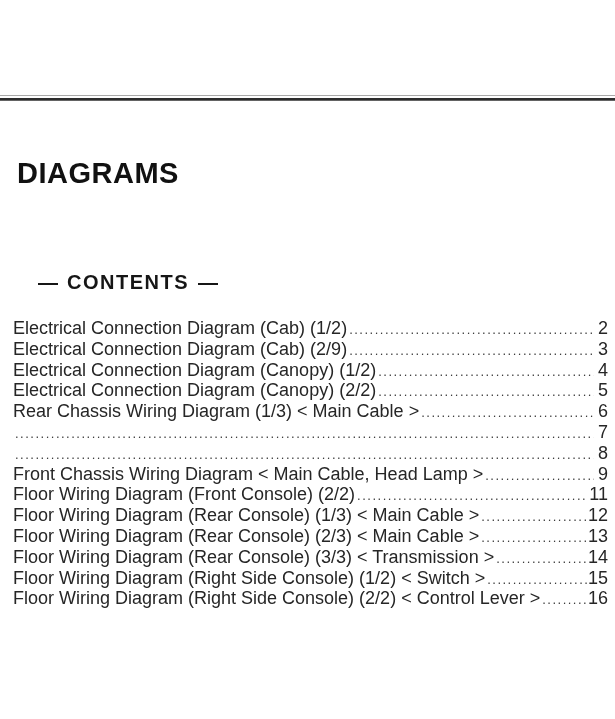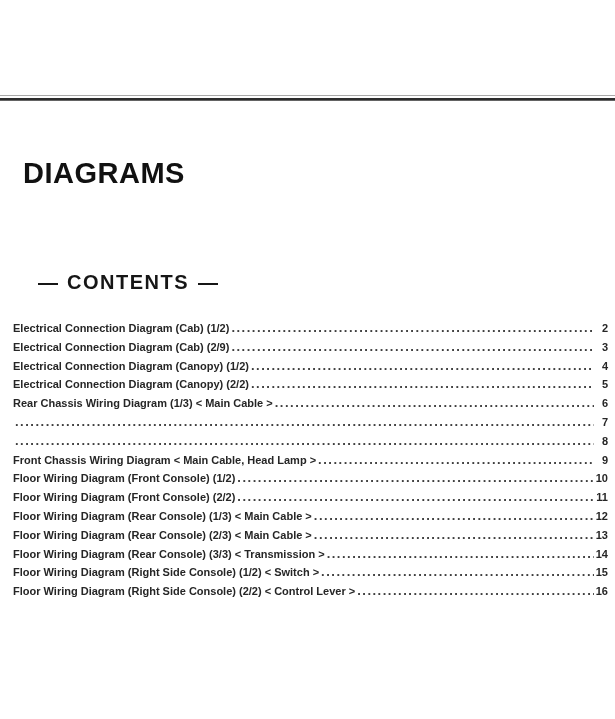--- a/index.html
+++ b/index.html
@@ -27,21 +27,21 @@
     border-top: 1px solid #a9a9a9;
   }
   .rule-dark {
     margin-top: 2px;
     height: 3px;
     background: linear-gradient(#2d2d2d, #2d2d2d 60%, #8a8a8a);
   }
   .page-title {
     position: absolute;
     top: 158px;
-    left: 23px;
+    left: 17px;
     margin: 0;
     font-size: 29px;
     line-height: 1.1;
     font-weight: bold;
     letter-spacing: 0.5px;
     color: #111111;
   }
   .contents-heading {
     position: absolute;
     top: 271px;
@@ -61,24 +61,23 @@
   .toc {
     position: absolute;
     top: 319px;
     left: 13px;
     right: 7px;
   }
   .toc-row {
     display: flex;
     align-items: baseline;
     line-height: 18.8px;
-    font-size: 11px;
+    font-size: 18px;
     color: #262626;
     white-space: nowrap;
-    font-weight: bold;
   }
   .toc-label {
     flex: 0 0 auto;
   }
   .toc-leader {
     flex: 1 1 auto;
     overflow: hidden;
     white-space: nowrap;
     margin: 0 1px 0 2px;
   }
@@ -150,25 +149,20 @@
     <span class="toc-leader"></span>
     <span class="toc-page">8</span>
   </div>
 
   <div class="toc-row">
     <span class="toc-label">Front Chassis Wiring Diagram &lt; Main Cable, Head Lamp &gt;</span>
     <span class="toc-leader"></span>
     <span class="toc-page">9</span>
   </div>
 
-  <div class="toc-row">
-    <span class="toc-label">Floor Wiring Diagram (Front Console) (1/2)</span>
-    <span class="toc-leader"></span>
-    <span class="toc-page">10</span>
-  </div>
 
   <div class="toc-row">
     <span class="toc-label">Floor Wiring Diagram (Front Console) (2/2)</span>
     <span class="toc-leader"></span>
     <span class="toc-page">11</span>
   </div>
 
   <div class="toc-row">
     <span class="toc-label">Floor Wiring Diagram (Rear Console) (1/3) &lt; Main Cable &gt;</span>
     <span class="toc-leader"></span>

